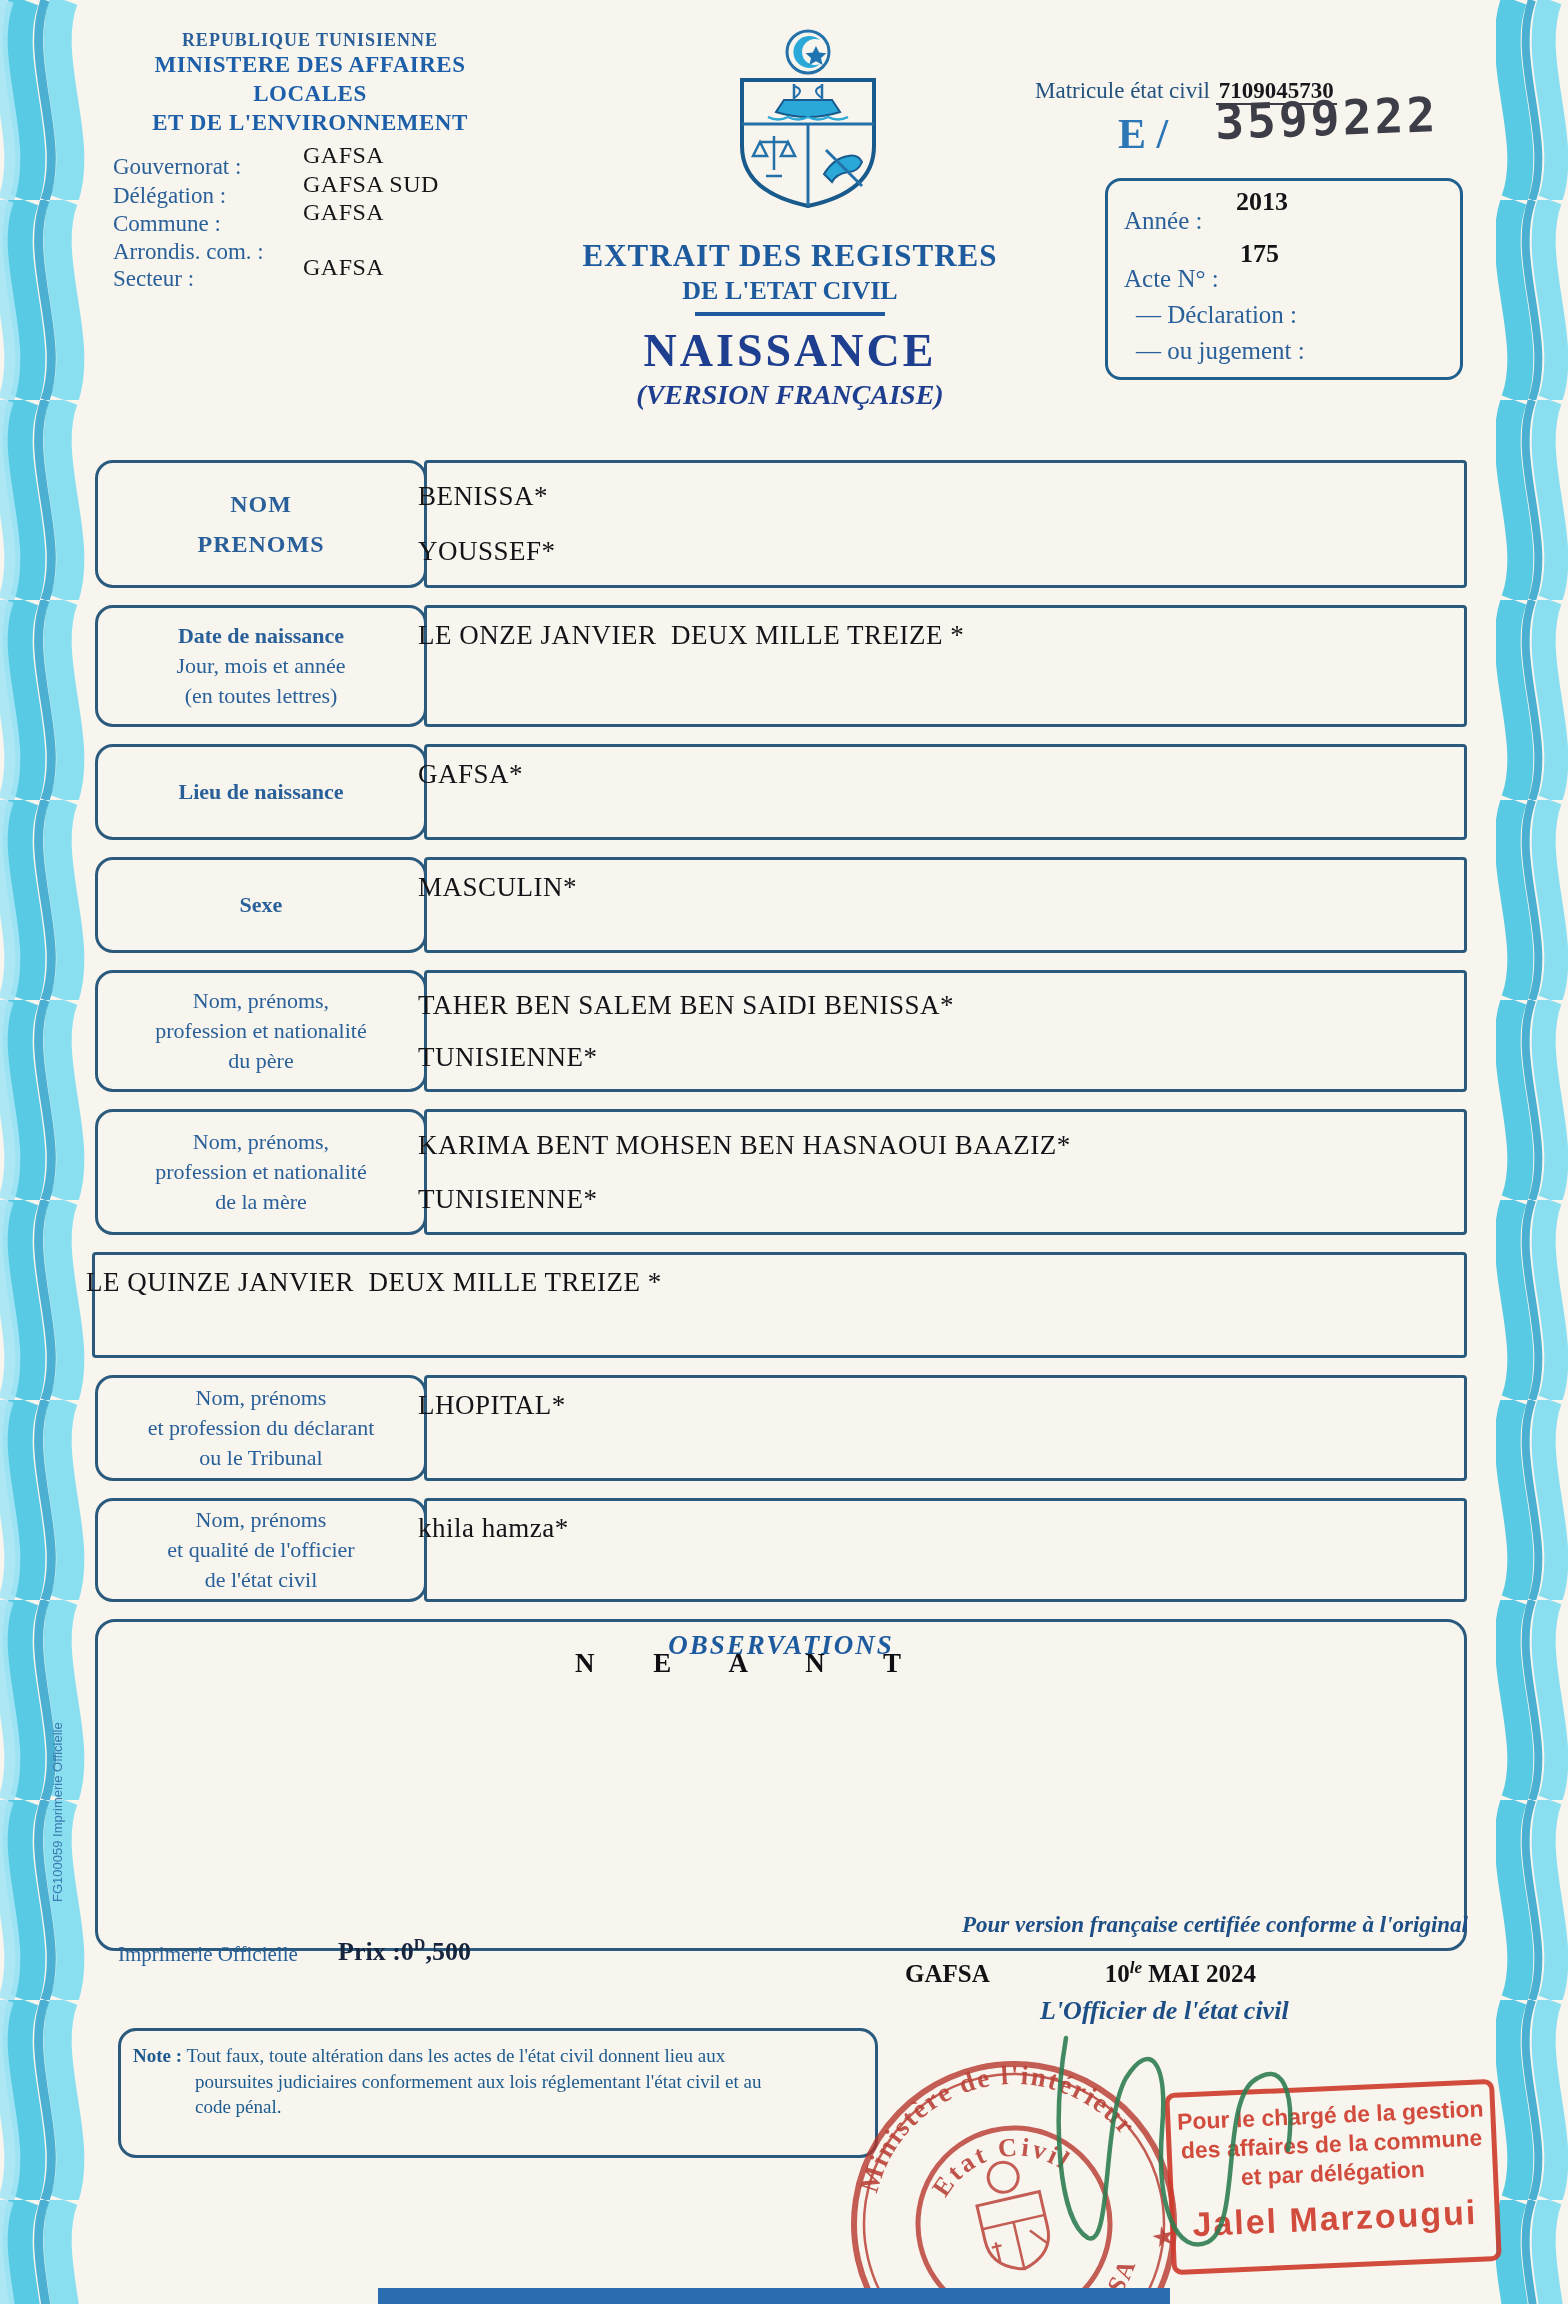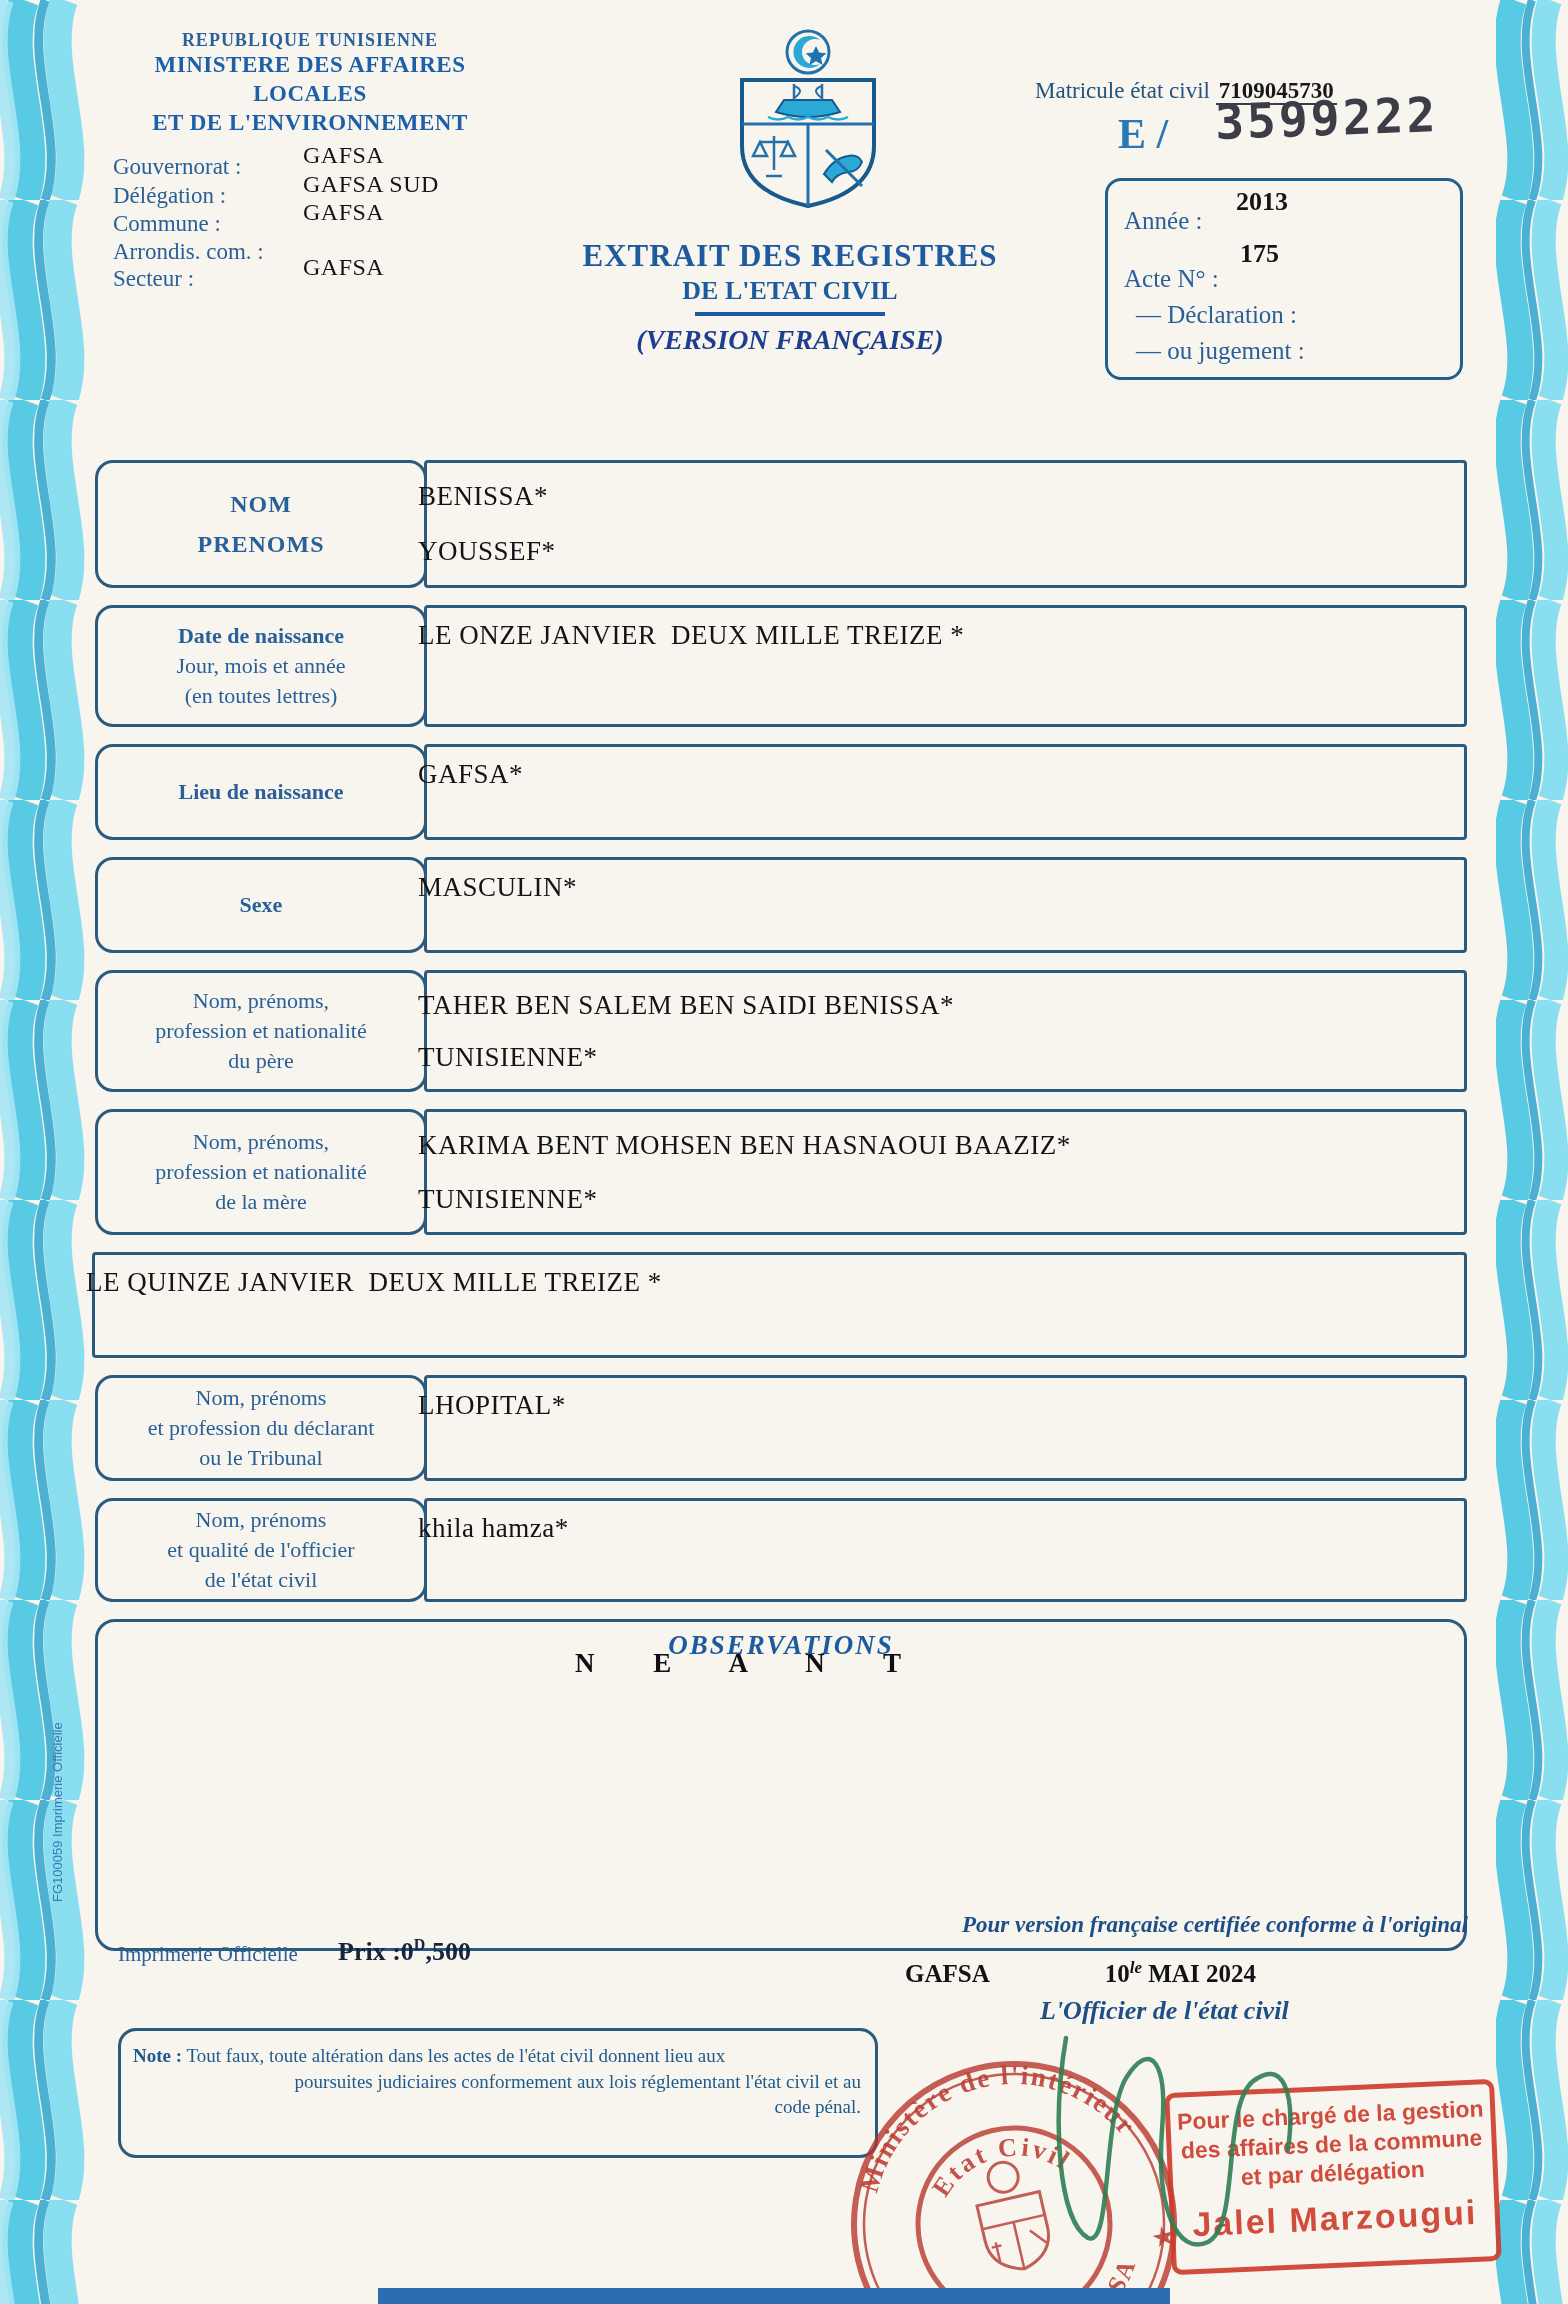--- a/index.html
+++ b/index.html
@@ -66,21 +66,21 @@
   .certify{position:absolute;right:100px;top:1912px;font-size:23px;font-style:italic;
            font-weight:bold;color:#1d4f86;}
   .placedate{position:absolute;left:905px;top:1958px;font-size:25px;font-weight:bold;color:#131316;}
   .placedate .gap{display:inline-block;width:115px;}
   .placedate sup{font-size:17px;font-style:italic;font-weight:bold;}
   .officer{position:absolute;left:1040px;top:1996px;font-size:26px;font-weight:bold;
            font-style:italic;color:#1d4f86;}
   .notebox{position:absolute;left:118px;top:2028px;width:728px;min-height:104px;
            border:3px solid #2a5a7d;border-radius:18px;padding:12px 14px 8px 12px;
            font-size:19px;color:#1d5a8e;line-height:1.35;}
-  .notebox .indent{padding-left:62px;text-align:right;}
+  .notebox .indent{padding-left:62px;}
   .printcode{position:absolute;left:50px;top:1902px;transform:rotate(-90deg);
              transform-origin:0 0;font-size:13px;color:#3a7ab0;white-space:nowrap;
              font-family:"Liberation Sans",sans-serif;}
   
   .round-stamp{position:absolute;left:842px;top:2052px;transform:rotate(-13deg);opacity:.92;}
   .rect-stamp{position:absolute;left:1168px;top:2086px;width:330px;height:182px;
               border:5px solid #cf3a2c;border-radius:10px;transform:rotate(-2.5deg);
               text-align:center;color:#cf3a2c;font-family:"Liberation Sans",sans-serif;
               font-weight:bold;opacity:.9;padding-top:10px;box-sizing:border-box;}
   .rect-stamp .l{font-size:23px;line-height:1.25;}
@@ -177,20 +177,21 @@
     <span class="v" style="left:132px;top:58px;">175</span>
     <span class="a" style="left:16px;top:84px;">Acte N° :</span>
     <span class="a" style="left:28px;top:120px;">— Déclaration :</span>
     <span class="a" style="left:28px;top:156px;">— ou jugement :</span>
   </div>
 
   <div class="titles">
     <div class="t1">EXTRAIT DES REGISTRES</div>
     <div class="t2">DE L'ETAT CIVIL</div>
     <div class="t-rule"></div>
+    <div class="t3">NAISSANCE</div>
     <div class="t4">(VERSION FRANÇAISE)</div>
   </div>
 
   <div class="form">
 
     <div class="row" style="height:128px;">
       <div class="lblbox">
         <div class="lbl-caps">NOM</div>
         <div class="gap8"></div>
         <div class="lbl-caps">PRENOMS</div>

